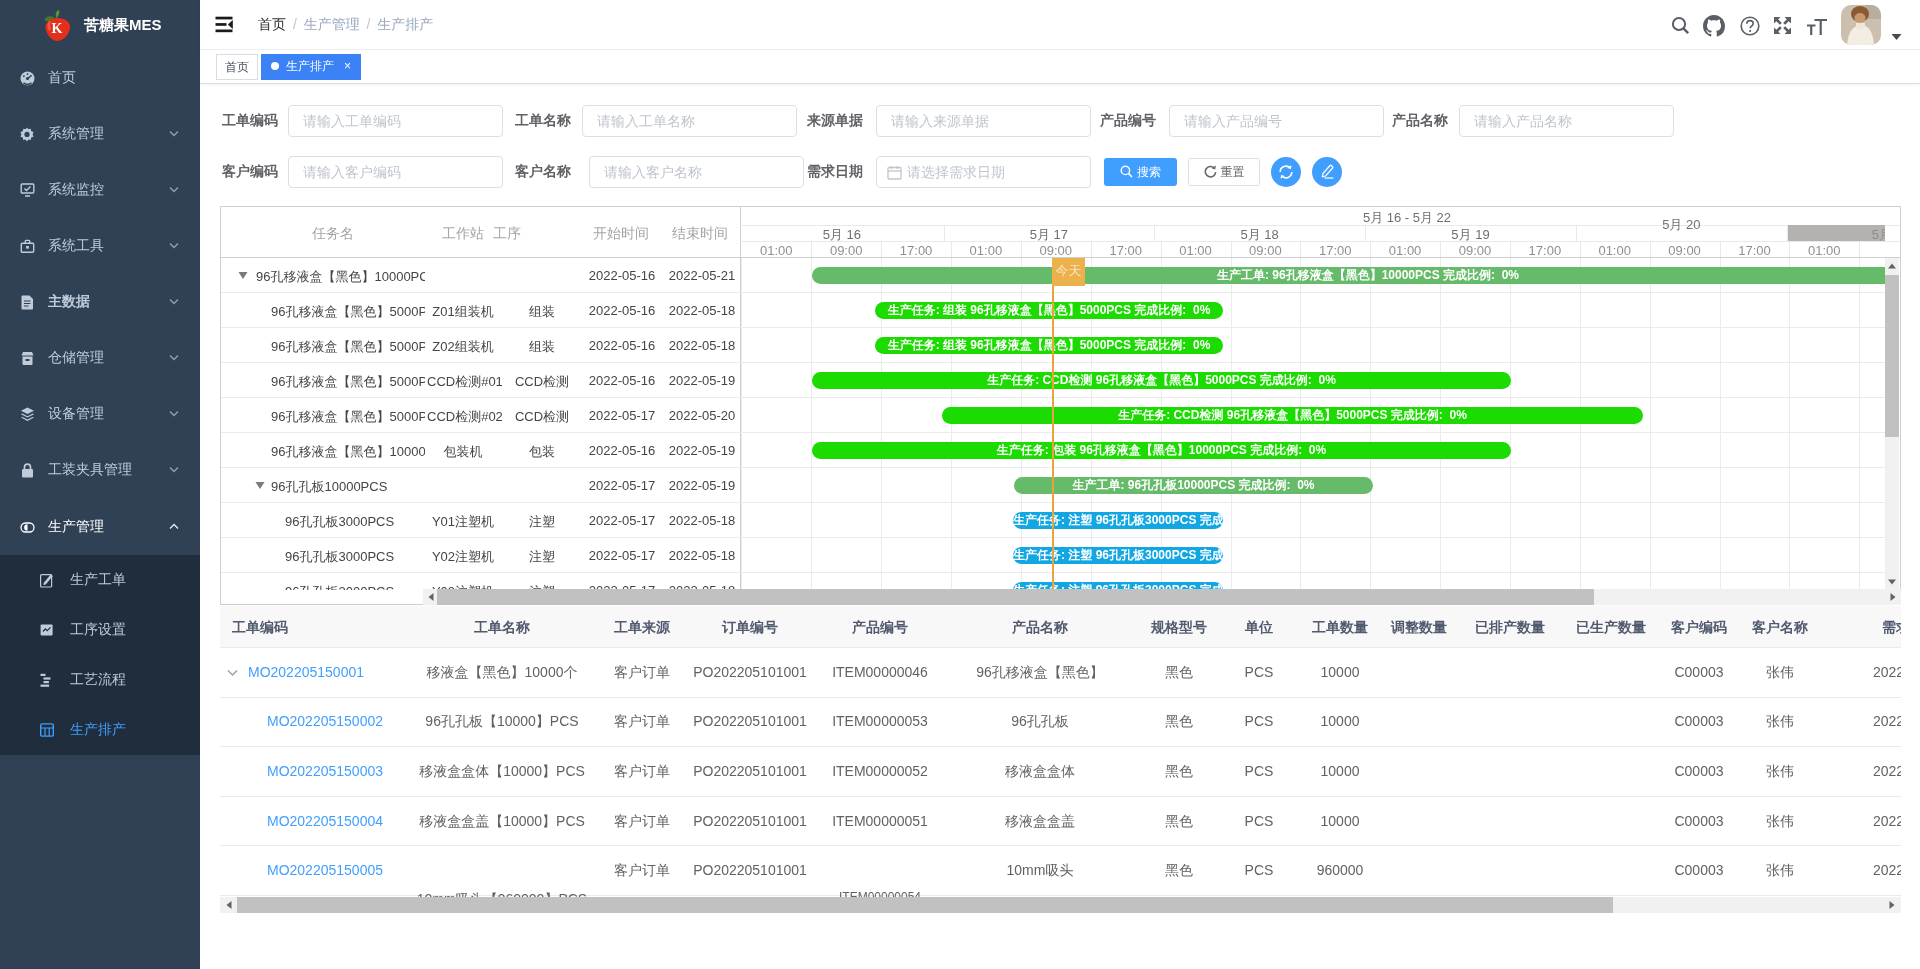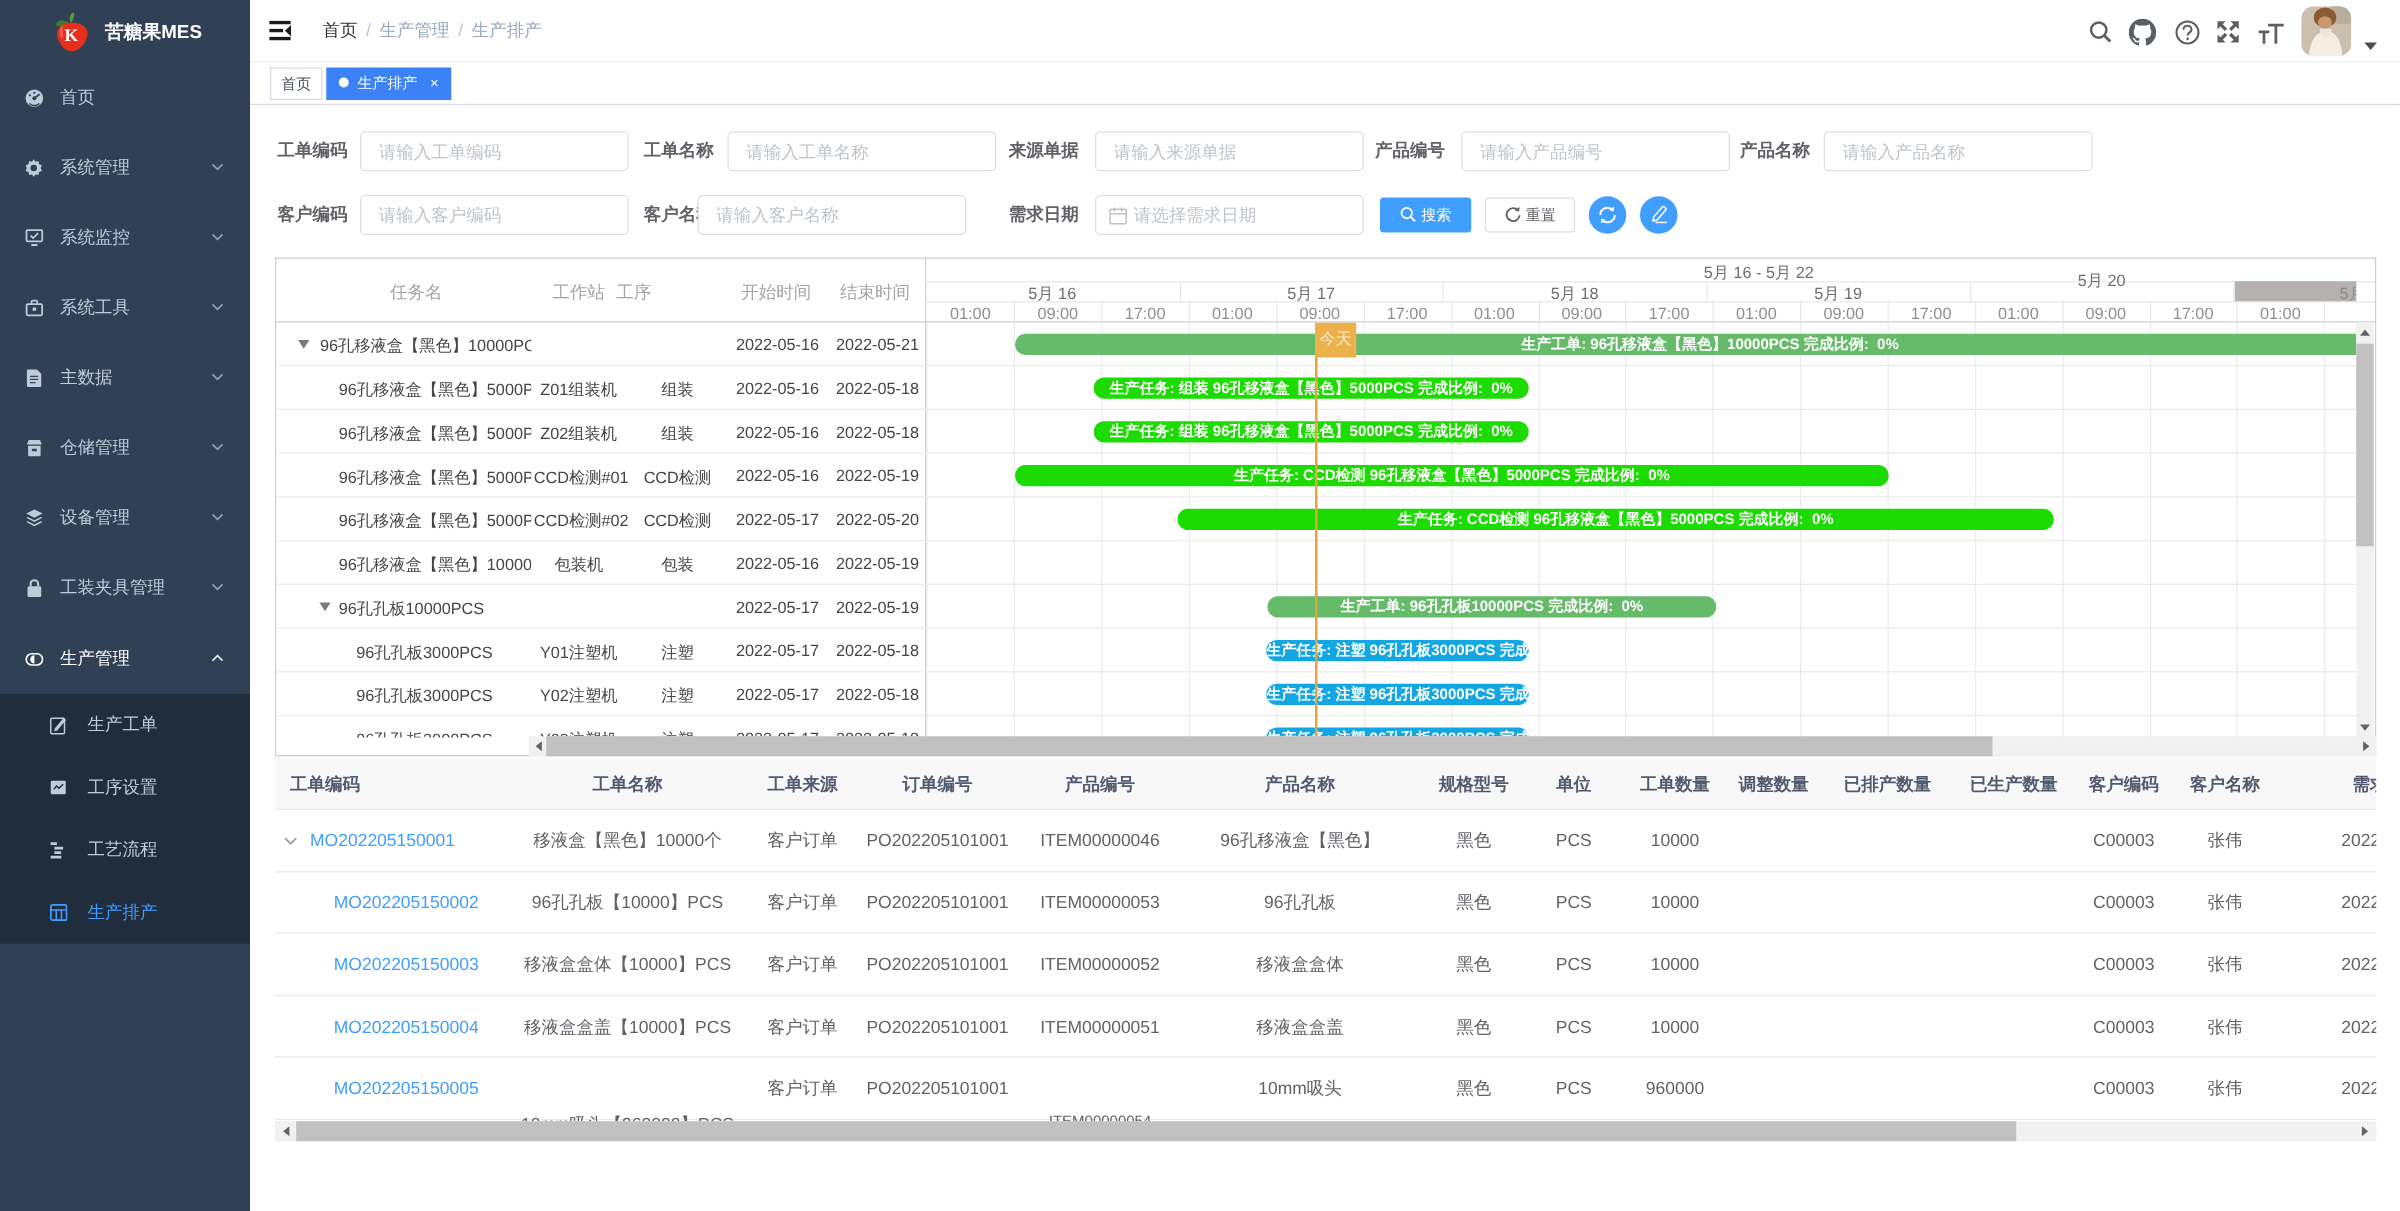--- a/index.html
+++ b/index.html
@@ -53,21 +53,21 @@
       <rect x="5.6" y="7" width="2.8" height="2.6" fill="#bfcbd9"></rect>
     </svg>
 <div class="abs nw" style="left:48px;top:237px;font-size:14px;color:#bfcbd9;">系统工具</div>
 <svg class="abs" style="left:169px;top:242px;" width="10" height="7">
       <path d="M1 1.5 L5 5.5 L9 1.5" stroke="#96a0ac" stroke-width="1.3" fill="none"></path>
     </svg>
 <svg class="abs" style="left:20px;top:295px;" width="15" height="16" viewBox="0 0 14 16">
       <path d="M2 0.5 H9 L12.5 4 V13.5 A1 1 0 0 1 11.5 14.5 H2 A1 1 0 0 1 1 13.5 V1.5 A1 1 0 0 1 2 0.5 Z" fill="#bfcbd9"></path>
       <path d="M3.5 6 H10 M3.5 8.5 H10 M3.5 11 H8" stroke="#304156" stroke-width="1"></path>
     </svg>
-<div class="abs nw" style="left:48px;top:293px;font-size:14px;color:#bfcbd9;">主数据</div>
+<div class="abs nw" style="left:48px;top:293px;font-size:14px;color:#bfcbd9;font-weight:bold;">主数据</div>
 <svg class="abs" style="left:169px;top:298px;" width="10" height="7">
       <path d="M1 1.5 L5 5.5 L9 1.5" stroke="#96a0ac" stroke-width="1.3" fill="none"></path>
     </svg>
 <svg class="abs" style="left:20px;top:351px;" width="15" height="16" viewBox="0 0 14 16">
       <path d="M2.5 1 H11.5 L13 4.5 H1 Z" fill="#bfcbd9"></path>
       <path d="M2 5.5 H12 V13 A1 1 0 0 1 11 14 H3 A1 1 0 0 1 2 13 Z" fill="#bfcbd9"></path>
       <rect x="5" y="8" width="4" height="2" fill="#304156"></rect>
     </svg>
 <div class="abs nw" style="left:48px;top:349px;font-size:14px;color:#bfcbd9;">仓储管理</div>
 <svg class="abs" style="left:169px;top:354px;" width="10" height="7">
@@ -189,21 +189,21 @@
   </div>
 <div class="abs nw" style="left:1392px;top:112px;width:56px;text-align:right;font-size:14px;font-weight:bold;color:#606266;">产品名称</div>
 <div class="abs" style="left:1459px;top:105px;width:215px;height:32px;border:1px solid #dcdfe6;border-radius:4px;background:#fff;">
     <div class="abs nw" style="left:14px;top:7px;font-size:14px;color:#bfc4cd;">请输入产品名称</div>
   </div>
 <div class="abs nw" style="left:222px;top:163px;width:56px;text-align:right;font-size:14px;font-weight:bold;color:#606266;">客户编码</div>
 <div class="abs" style="left:288px;top:156px;width:215px;height:32px;border:1px solid #dcdfe6;border-radius:4px;background:#fff;">
     <div class="abs nw" style="left:14px;top:7px;font-size:14px;color:#bfc4cd;">请输入客户编码</div>
   </div>
 <div class="abs nw" style="left:515px;top:163px;width:56px;text-align:right;font-size:14px;font-weight:bold;color:#606266;">客户名称</div>
-<div class="abs" style="left:558px;top:156px;width:215px;height:32px;border:1px solid #dcdfe6;border-radius:4px;background:#fff;">
+<div class="abs" style="left:589px;top:156px;width:215px;height:32px;border:1px solid #dcdfe6;border-radius:4px;background:#fff;">
     <div class="abs nw" style="left:14px;top:7px;font-size:14px;color:#bfc4cd;">请输入客户名称</div>
   </div>
 <div class="abs nw" style="left:807px;top:163px;width:56px;text-align:right;font-size:14px;font-weight:bold;color:#606266;">需求日期</div>
 <div class="abs" style="left:876px;top:156px;width:215px;height:32px;border:1px solid #dcdfe6;border-radius:4px;background:#fff;">
     <svg class="abs" style="left:10px;top:8px;" width="15" height="15" viewBox="0 0 15 15">
       <rect x="1" y="2.5" width="13" height="11.5" rx="1" fill="none" stroke="#c0c4cc" stroke-width="1.3"></rect>
       <path d="M1 6 H14" stroke="#c0c4cc" stroke-width="1.3"></path>
       <path d="M4.5 1 V4 M10.5 1 V4" stroke="#c0c4cc" stroke-width="1.3"></path>
     </svg>
     <div class="abs nw" style="left:30px;top:7px;font-size:14px;color:#bfc4cd;">请选择需求日期</div>
@@ -367,20 +367,21 @@
 <div class="abs nw clip" style="left:64px;top:325px;width:140px;font-size:13px;color:#454545;">96孔孔板3000PCS</div>
 <div class="abs nw ct" style="left:206px;top:325px;width:72px;font-size:13px;color:#454545;">Y03注塑机</div>
 <div class="abs nw ct" style="left:278px;top:325px;width:86px;font-size:13px;color:#454545;">注塑</div>
 <div class="abs nw ct" style="left:364px;top:325px;width:74px;font-size:13px;color:#454545;">2022-05-17</div>
 <div class="abs nw ct" style="left:438px;top:325px;width:86px;font-size:13px;color:#454545;">2022-05-18</div>
 <div class="abs nw clip ct" style="left:591px;top:9px;width:1112px;height:17px;line-height:17px;border-radius:8.5px;background:#66bb6a;font-size:12px;font-weight:bold;color:#fff;">生产工单: 96孔移液盒【黑色】10000PCS 完成比例:&nbsp; 0%</div>
 <div class="abs nw clip ct" style="left:654px;top:44px;width:348px;height:17px;line-height:17px;border-radius:8.5px;background:#1bdb00;font-size:12px;font-weight:bold;color:#fff;">生产任务: 组装 96孔移液盒【黑色】5000PCS 完成比例:&nbsp; 0%</div>
 <div class="abs nw clip ct" style="left:654px;top:79px;width:348px;height:17px;line-height:17px;border-radius:8.5px;background:#1bdb00;font-size:12px;font-weight:bold;color:#fff;">生产任务: 组装 96孔移液盒【黑色】5000PCS 完成比例:&nbsp; 0%</div>
 <div class="abs nw clip ct" style="left:591px;top:114px;width:699px;height:17px;line-height:17px;border-radius:8.5px;background:#1bdb00;font-size:12px;font-weight:bold;color:#fff;">生产任务: CCD检测 96孔移液盒【黑色】5000PCS 完成比例:&nbsp; 0%</div>
 <div class="abs nw clip ct" style="left:721px;top:149px;width:701px;height:17px;line-height:17px;border-radius:8.5px;background:#1bdb00;font-size:12px;font-weight:bold;color:#fff;">生产任务: CCD检测 96孔移液盒【黑色】5000PCS 完成比例:&nbsp; 0%</div>
+<div class="abs nw clip ct" style="left:591px;top:184px;width:699px;height:17px;line-height:17px;border-radius:8.5px;background:#1bdb00;font-size:12px;font-weight:bold;color:#fff;">生产任务: 包装 96孔移液盒【黑色】10000PCS 完成比例:&nbsp; 0%</div>
 <div class="abs nw clip ct" style="left:793px;top:219px;width:359px;height:17px;line-height:17px;border-radius:8.5px;background:#66bb6a;font-size:12px;font-weight:bold;color:#fff;">生产工单: 96孔孔板10000PCS 完成比例:&nbsp; 0%</div>
 <div class="abs nw clip ct" style="left:792px;top:254px;width:210px;height:17px;line-height:17px;border-radius:8.5px;background:#12a7e3;font-size:12px;font-weight:bold;color:#fff;">生产任务: 注塑 96孔孔板3000PCS 完成比例:&nbsp; 0%</div>
 <div class="abs nw clip ct" style="left:792px;top:289px;width:210px;height:17px;line-height:17px;border-radius:8.5px;background:#12a7e3;font-size:12px;font-weight:bold;color:#fff;">生产任务: 注塑 96孔孔板3000PCS 完成比例:&nbsp; 0%</div>
 <div class="abs nw clip ct" style="left:792px;top:324px;width:210px;height:17px;line-height:17px;border-radius:8.5px;background:#12a7e3;font-size:12px;font-weight:bold;color:#fff;">生产任务: 注塑 96孔孔板3000PCS 完成比例:&nbsp; 0%</div>
 <div class="abs" style="left:831px;top:0;width:2px;height:332px;background:#e8a33d;"></div>
 <div class="abs ct" style="left:831px;top:0;width:33px;height:28px;background:#edb14b;color:#f7e8c8;font-size:13px;line-height:26px;">今天</div>
 </div>
 <div class="abs" style="left:1664px;top:51px;width:14px;height:332px;background:#f1f1f1;">
 <svg class="abs" style="left:3px;top:5px;" width="8" height="6">
         <path d="M4 0.5 L8 5.5 L0 5.5 Z" fill="#636363"></path>

